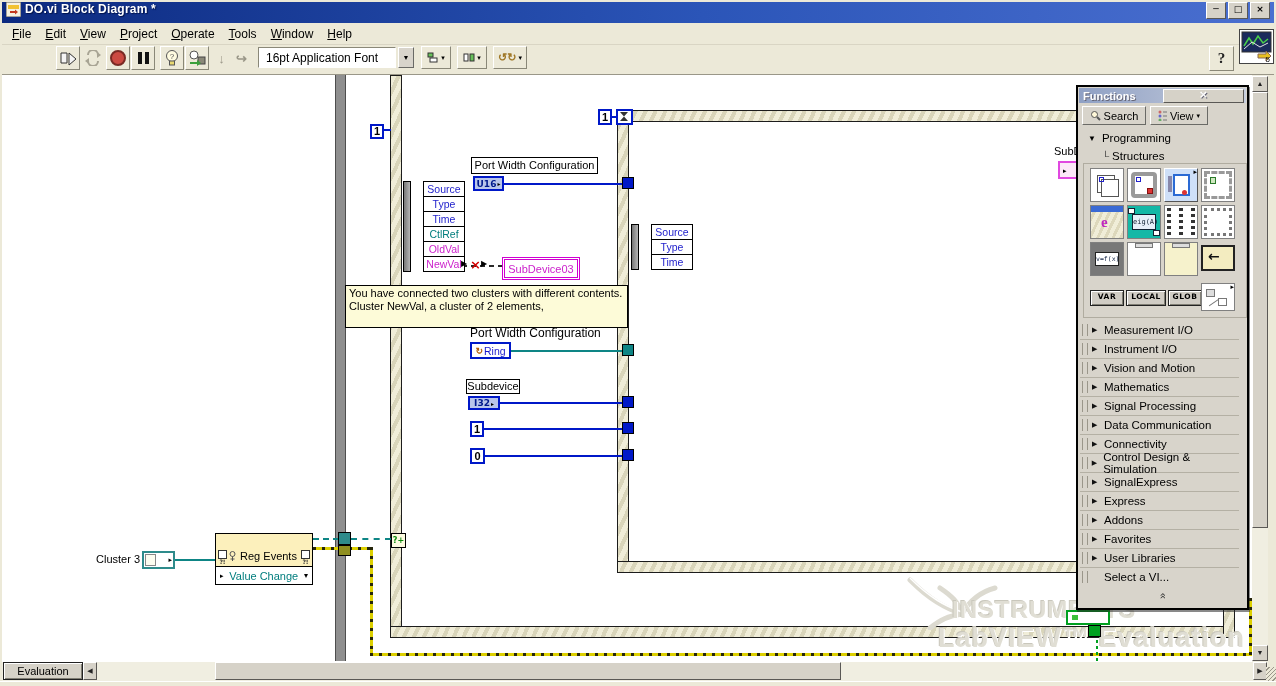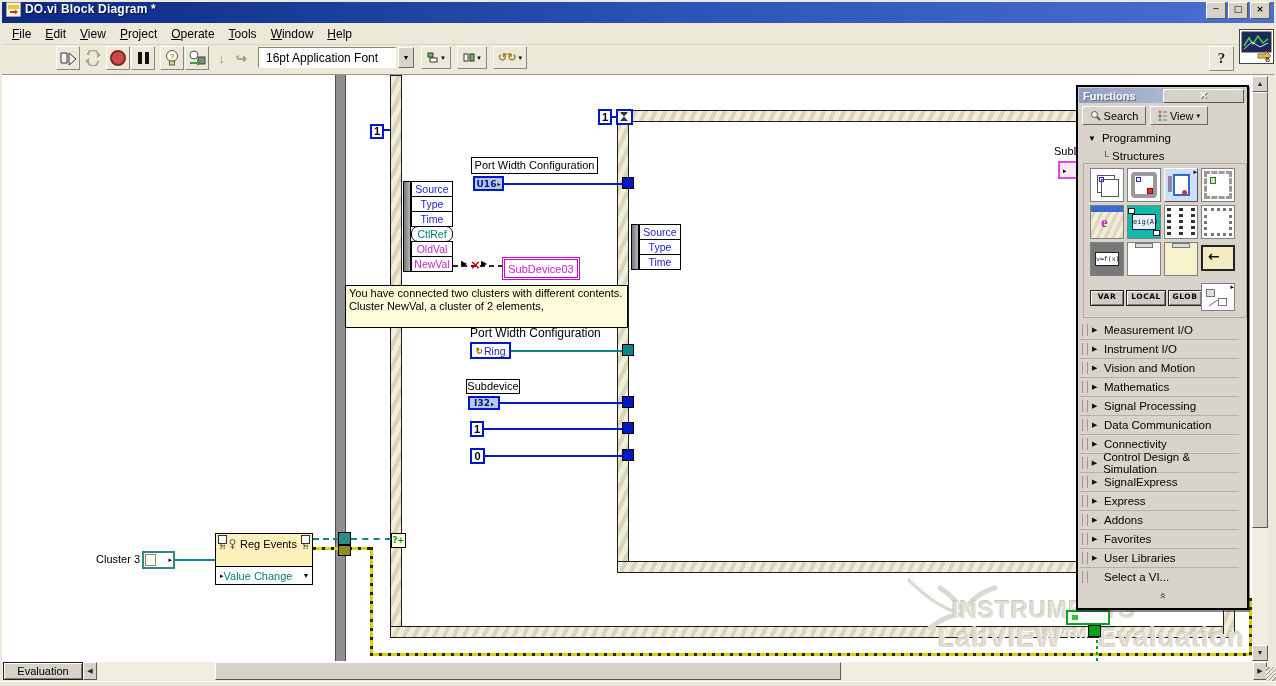--- a/index.html
+++ b/index.html
@@ -60,25 +60,25 @@
   .const{position:absolute;z-index:5;background:#fff;border:2px solid #0018c8;box-sizing:border-box;
     font:bold 11px "Liberation Sans",sans-serif;color:#000;text-align:center;}
   .typedconst{background:#b9c6ea;color:#001a8c;font:bold 9px "DejaVu Sans",sans-serif;
     display:flex;align-items:center;justify-content:center;gap:1px;}
   .typedconst .nub{color:#000;font-size:6px;}
   .boxedlabel{position:absolute;z-index:5;background:#fff;border:1px solid #000;font-size:11px;
     text-align:center;box-sizing:border-box;white-space:nowrap;}
   .freelabel{position:absolute;z-index:5;background:#fff;font-size:12px;white-space:nowrap;}
   .evnode{position:absolute;z-index:5;display:flex;}
   .evnode .grip{width:8px;background:linear-gradient(90deg,#777,#b5b5b5);border:1px solid #000;box-sizing:border-box;}
-  .evnode .cells{display:flex;flex-direction:column;}
+  .evnode .cells{display:flex;flex-direction:column;margin-left:12px;}
   .evnode .cells div{width:42px;height:16px;background:#fff;border:1px solid #000;margin-top:-1px;
     box-sizing:border-box;font-size:10.5px;text-align:center;line-height:14px;}
   .evnode .cells div:first-child{margin-top:0;}
-  .c-blue{color:#2222cc;} .c-teal{color:#007d7d;border-radius:7px;} .c-mag{color:#cc22cc;}
+  .c-blue{color:#2222cc;} .c-teal{color:#007d7d;} .c-mag{color:#cc22cc;}
   .tooltip{position:absolute;z-index:7;background:#fdfbd8;border:1px solid #000;font-size:11px;
     line-height:13px;padding:1px 3px;box-sizing:border-box;white-space:nowrap;}
   .evheader{position:absolute;z-index:5;background:#fff;border:1px solid #000;display:flex;
     align-items:stretch;box-sizing:border-box;font-size:11px;}
   .evheader .arr{width:11px;text-align:center;font-size:7px;line-height:15px;border-right:1px solid #000;}
   .evheader .arr.r{border-right:none;border-left:1px solid #000;}
   .evheader .txt{flex:1;padding-left:4px;line-height:15px;white-space:nowrap;overflow:hidden;}
   .pagestack{display:flex;flex-direction:column;align-items:center;width:11px;}
   .pagestack .pg{width:7px;height:7px;background:#fff;border:1px solid #333;}
   .pagestack .qe{font:bold 6px "DejaVu Sans",sans-serif;color:#333;line-height:6px;}
@@ -332,39 +332,39 @@
     <div class="const" style="left:614px;top:34px;width:17px;height:16px">
       <svg width="11" height="11" style="margin-top:0">
           <path d="M1 1 L9 1 L5 5.5 Z M1 10 L9 10 L5 5.5 Z" fill="#333"></path>
         </svg>
     </div>
 
     <div class="const" style="left:368px;top:49px;width:14px;height:15px;line-height:11px">1</div>
 
 
     <div class="node" style="left:213px;top:458px;width:98px;height:38px;z-index:6">
-      <div style="height:20px;background:#fcf0bc;border:1px solid #000;box-sizing:border-box;display:flex;align-items:flex-end;padding:16px 1px">
+      <div style="height:20px;background:#fcf0bc;border:1px solid #000;box-sizing:border-box;display:flex;align-items:flex-start;padding:16px 1px">
         <span class="pagestack">
             <span class="pg"></span>
             <span class="qe">?!</span>
           </span>
         <svg width="9" height="12">
             <circle cx="4.5" cy="4" r="2.5" fill="none" stroke="#555"></circle>
             <line x1="4.5" y1="6.5" x2="4.5" y2="11" stroke="#555"></line>
             <line x1="2.5" y1="9" x2="6.5" y2="9" stroke="#555"></line>
           </svg>
         <span style="flex:1;text-align:center;font-size:11px">Reg Events</span>
         <span class="pagestack">
             <span class="pg"></span>
             <span class="qe">?!</span>
           </span>
       </div>
       <div style="height:18px;background:#fff;border:1px solid #000;border-top:none;box-sizing:border-box;display:flex;align-items:center;padding:0 4px">
         <span style="font-size:7px">▸</span>
-        <span style="flex:1;text-align:left;font-size:11px;color:#007d7d">Value Change</span>
+        <span style="flex:1;text-align:center;font-size:11px;color:#007d7d">Value Change</span>
         <span style="font-size:8px">▾</span>
       </div>
     </div>
 
     <span class="freelabel" style="left:94px;top:478px;font-size:11px">Cluster 3</span>
     <div class="node" style="left:140px;top:476px;width:33px;height:18px;border:2px solid #2e8b8b;background:#fff;z-index:6;display:flex;align-items:center;justify-content:space-between;padding:0 1px">
       <span style="width:9px;height:10px;border:1px solid #888;background:#fdfdf0;display:inline-block"></span>
       <span style="font-size:7px">▸</span>
     </div>
 

